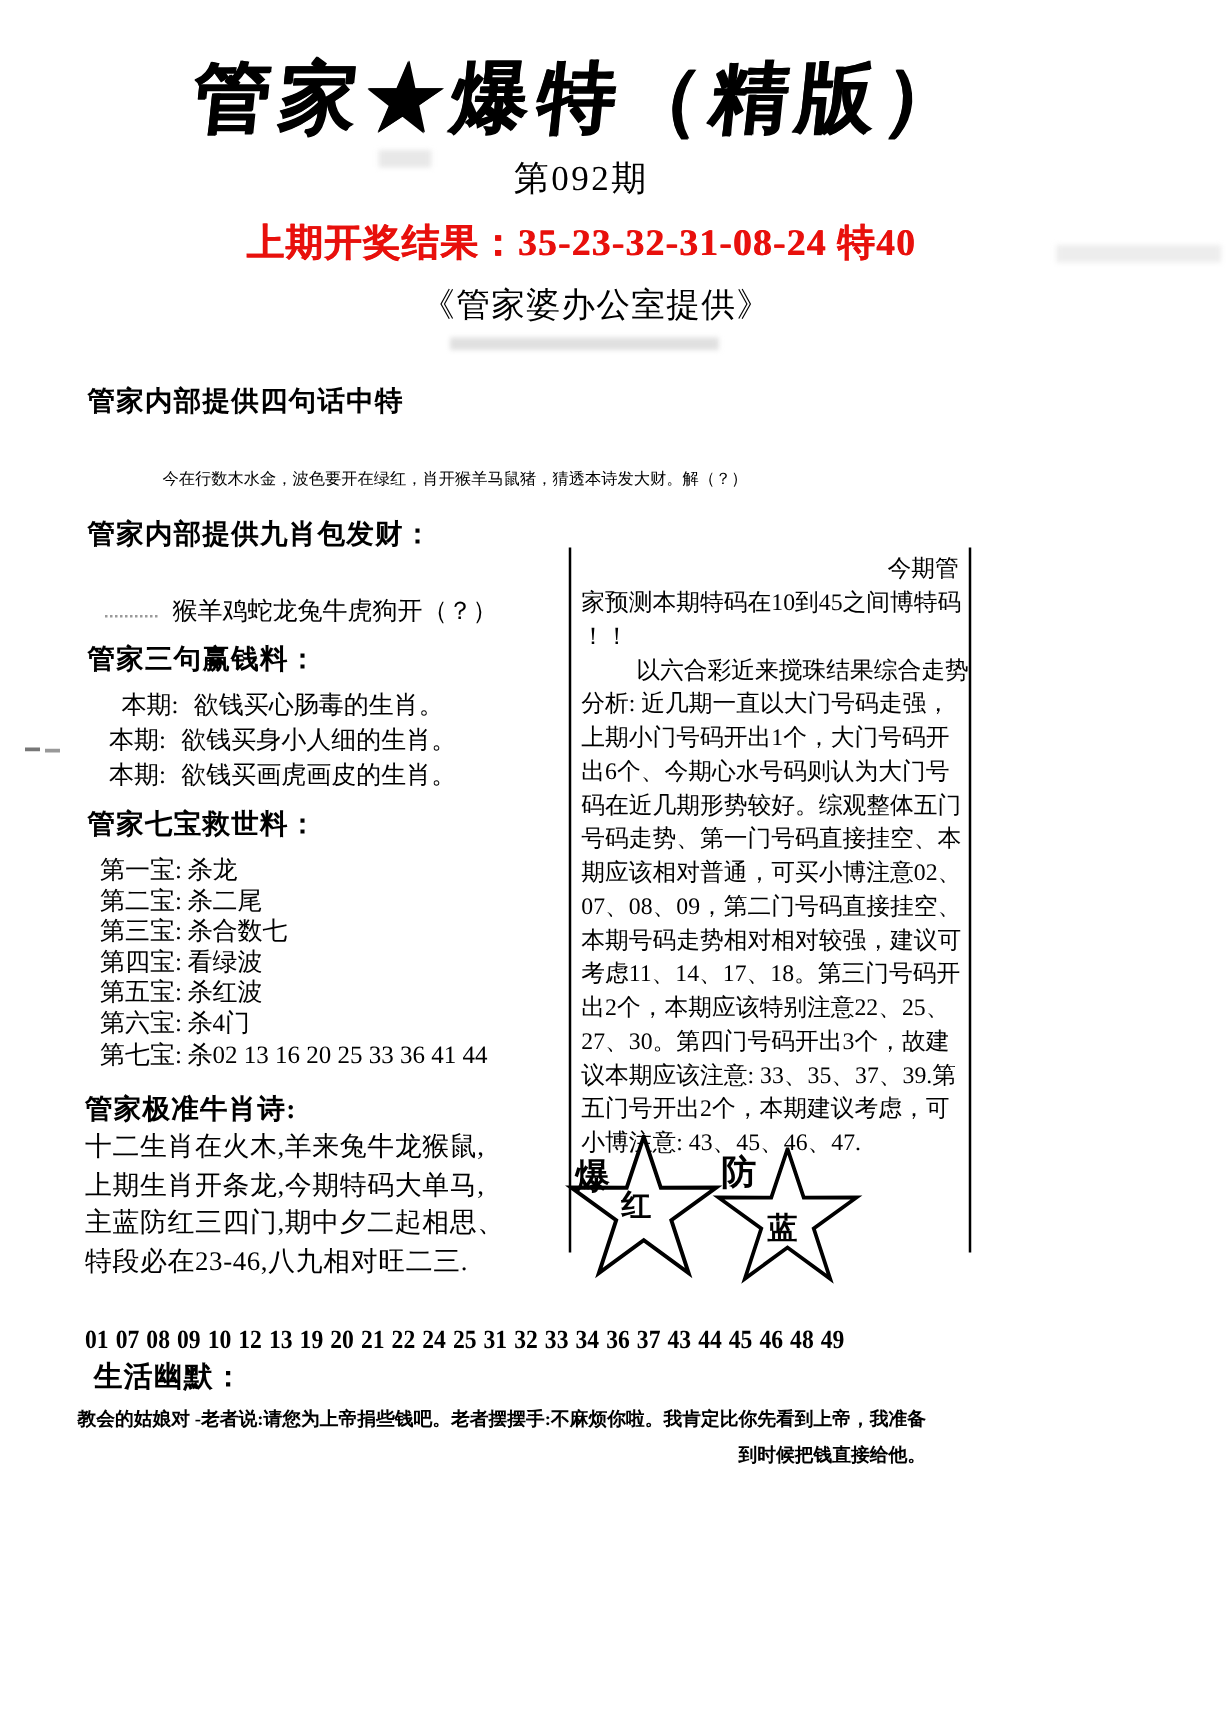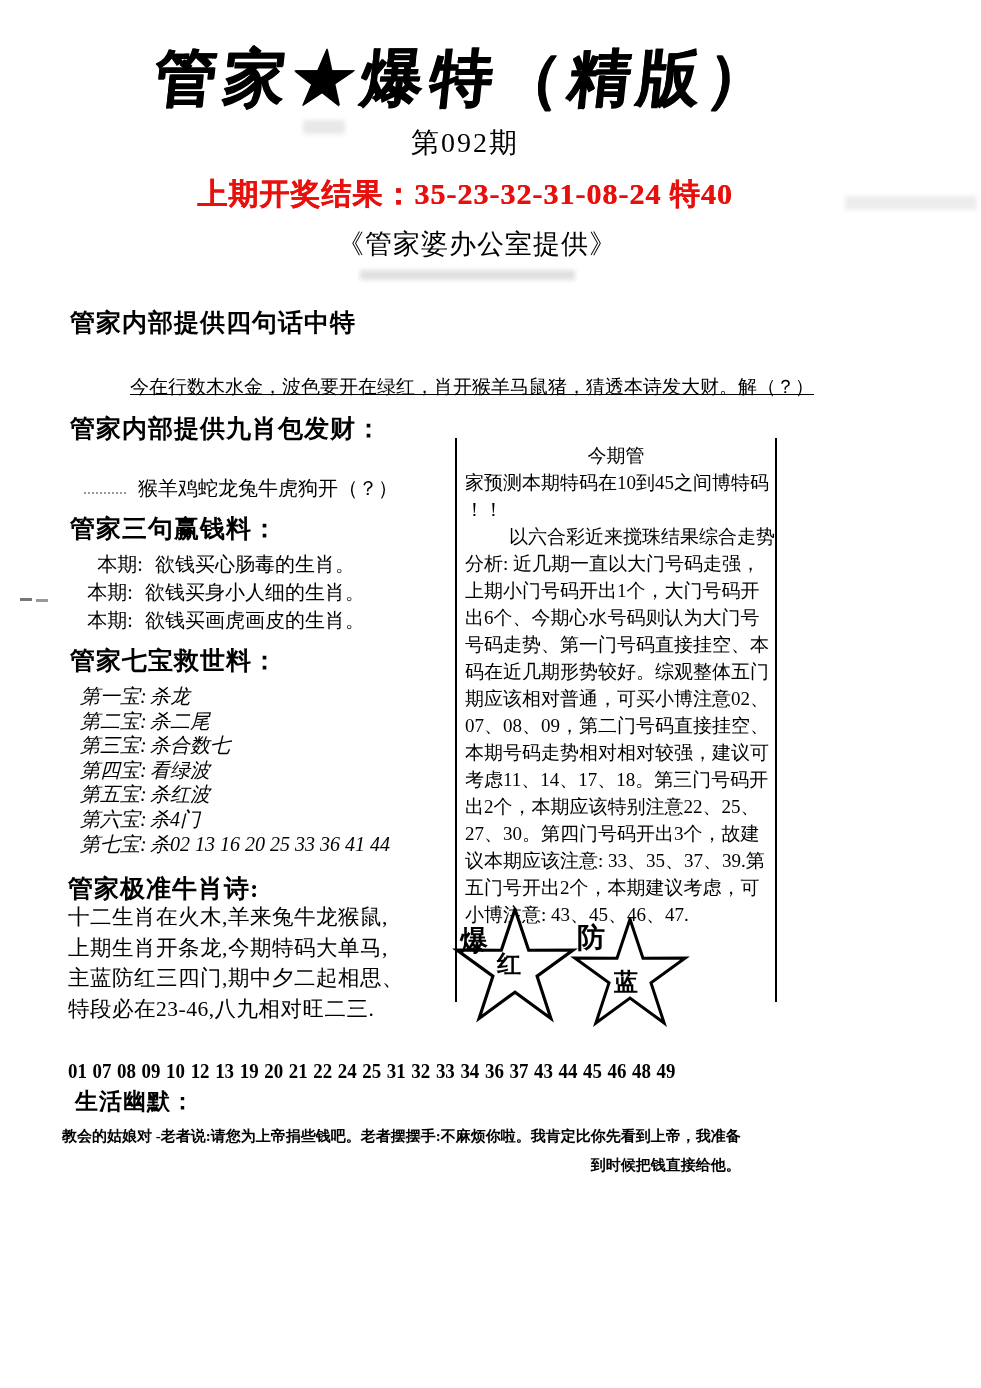--- a/index.html
+++ b/index.html
@@ -6,33 +6,33 @@
   .page{position:relative;width:981px;height:1388px;background:#ffffff;overflow:hidden;
         font-family:"Liberation Serif","DejaVu Serif",serif;color:#000;}
   .abs{position:absolute;}
   .center{width:930px;left:0;text-align:center;}
   .page-title{top:36px;font-size:62px;font-weight:bold;letter-spacing:7px;
         transform:skewX(-6deg);text-shadow:1px 0 0 #000,0 1px 0 #000;white-space:nowrap;}
   .issue{top:124px;font-size:28px;font-weight:normal;letter-spacing:2px;}
   .result{top:174px;font-size:30px;font-weight:bold;color:#e8100c;letter-spacing:1px;
         text-shadow:0.5px 0 0 #e8100c;}
   .provider{top:226px;font-size:27px;letter-spacing:1px;padding-left:12px;}
-  .h{font-weight:bold;font-size:25px;letter-spacing:1px;white-space:nowrap;}
-  .body-line{font-size:19px;white-space:nowrap;text-decoration:underline;}
+  .h{font-weight:bold;font-size:22px;letter-spacing:1px;white-space:nowrap;}
+  .body-line{font-size:13px;white-space:nowrap;}
   .row{white-space:nowrap;font-size:20px;}
   .row .lbl{display:inline-block;}
   .three-rows .lbl{width:60px;}
   .three-rows .row{line-height:28px;text-align:center;}
   .seven-rows .lbl{width:65px;}
-  .seven-rows .row{line-height:24.6px;font-style:italic;}
+  .seven-rows .row{line-height:24.6px;}
   .zpoem{font-size:21.5px;line-height:30.5px;letter-spacing:0.5px;white-space:nowrap;}
   .an-box{left:455px;top:438px;width:304px;height:560px;border-left:2px solid #000;
         border-right:2px solid #000;padding:4px 6px 0 8px;font-size:19px;line-height:27px;}
   .an-line{white-space:nowrap;}
-  .an-line.right{text-align:center;padding-right:2px;}
+  .an-line.right{text-align:right;padding-right:2px;}
   .an-line.indent{text-indent:44px;}
   .star-wrap{width:126px;height:122px;}
   .star-inner{position:absolute;font-size:24px;font-weight:bold;}
   .star-outer{position:absolute;font-size:28px;font-weight:bold;}
   .range-heading{font-size:23px;}
   .numbers{font-size:21px;font-weight:bold;white-space:nowrap;transform:scaleX(0.9);
         transform-origin:left top;word-spacing:1px;}
   .humor-line{font-size:15px;font-weight:bold;white-space:nowrap;line-height:29px;text-align:right;}
   .artifact{position:absolute;pointer-events:none;}
 </style>
@@ -115,22 +115,22 @@
   </div>
 
   <div class="abs an-box">
     <div class="an-line right">今期管</div>
     <div class="an-line">家预测本期特码在10到45之间博特码</div>
     <div class="an-line">！！</div>
     <div class="an-line indent">以六合彩近来搅珠结果综合走势</div>
     <div class="an-line">分析: 近几期一直以大门号码走强，</div>
     <div class="an-line">上期小门号码开出1个，大门号码开</div>
     <div class="an-line">出6个、今期心水号码则认为大门号</div>
+    <div class="an-line">码在近几期形势较好。综观整体五门</div>
     <div class="an-line">号码走势、第一门号码直接挂空、本</div>
-    <div class="an-line">码在近几期形势较好。综观整体五门</div>
     <div class="an-line">期应该相对普通，可买小博注意02、</div>
     <div class="an-line">07、08、09，第二门号码直接挂空、</div>
     <div class="an-line">本期号码走势相对相对较强，建议可</div>
     <div class="an-line">考虑11、14、17、18。第三门号码开</div>
     <div class="an-line">出2个，本期应该特别注意22、25、</div>
     <div class="an-line">27、30。第四门号码开出3个，故建</div>
     <div class="an-line">议本期应该注意: 33、35、37、39.第</div>
     <div class="an-line">五门号开出2个，本期建议考虑，可</div>
     <div class="an-line">小博注意: 43、45、46、47.</div>
   </div>

